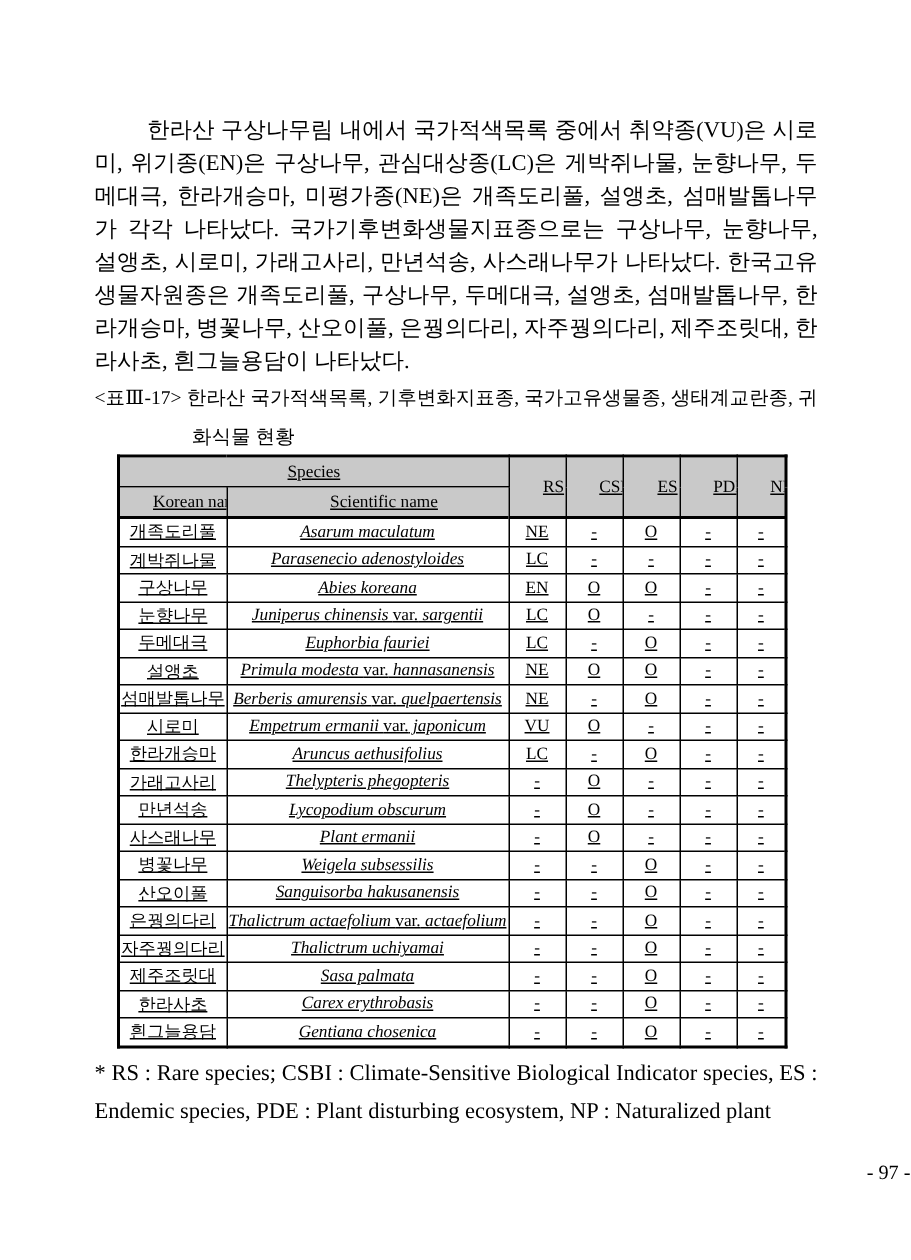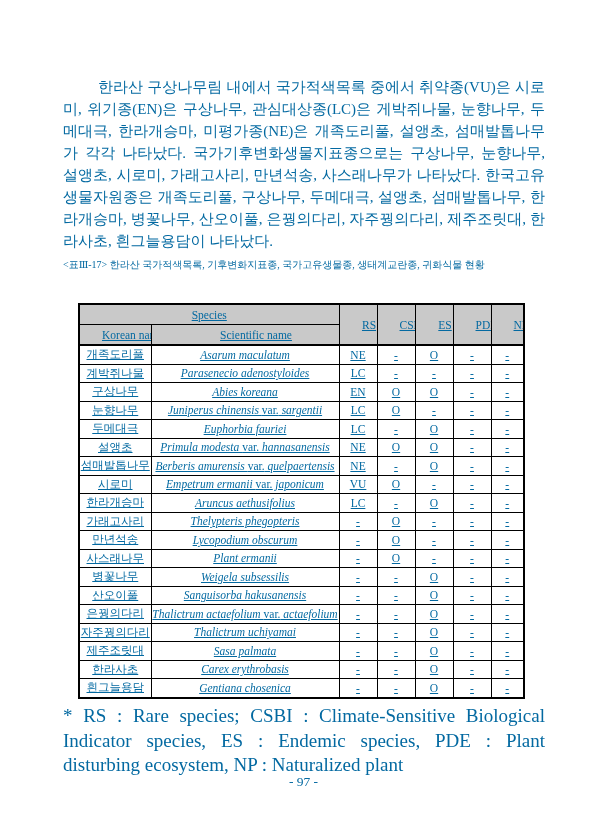--- a/index.html
+++ b/index.html
@@ -2,21 +2,21 @@
 <html><head>
 <meta charset="utf-8">
 <style>
   html, body { margin: 0; padding: 0; background: #ffffff; }
   .page {
     position: relative;
     width: 607px;
     height: 840px;
     background: #ffffff;
     font-family: "Liberation Serif", "DejaVu Serif", serif;
-    color: #0369a1;
+    color: #000000;
     overflow: hidden;
     margin: 0 auto;
     border-radius: 11px;
   }
   .body-paragraph {
     position: absolute;
     left: 63px;
     top: 76px;
     width: 482px;
     font-size: 15px;
@@ -25,21 +25,21 @@
     text-indent: 35px;
     margin: 0;
     word-break: break-all;
   }
   .caption {
     position: absolute;
     left: 63px;
     top: 252px;
     width: 482px;
     box-sizing: border-box;
-    font-size: 10px;
+    font-size: 13px;
     line-height: 26px;
     text-align: justify;
     margin: 0;
     padding-left: 65px;
     text-indent: -65px;
     word-break: break-all;
   }
   .table-wrap {
     position: absolute;
     left: 78px;
@@ -75,31 +75,31 @@
     font-style: italic;
     margin-top: 11px;
   }
   td.td-sci .upright { font-style: normal; }
   td.td-mark { font-size: 12px; }
   .footnote {
     position: absolute;
     left: 63px;
     top: 704px;
     width: 482px;
-    font-size: 19px;
+    font-size: 15px;
     line-height: 24.5px;
     text-align: justify;
     margin: 0;
   }
   .page-number {
     position: absolute;
     left: 0;
     top: 774px;
     width: 100%;
-    text-align: center;
+    text-align: right;
     font-size: 13.5px;
     margin: 0;
   }
 </style>
 </head>
 <body>
 
 <div class="page">
 
   <p class="body-paragraph">한라산 구상나무림 내에서 국가적색목록 중에서 취약종(VU)은 시로미, 위기종(EN)은 구상나무, 관심대상종(LC)은 게박쥐나물, 눈향나무, 두메대극, 한라개승마, 미평가종(NE)은 개족도리풀, 설앵초, 섬매발톱나무가 각각 나타났다. 국가기후변화생물지표종으로는 구상나무, 눈향나무, 설앵초, 시로미, 가래고사리, 만년석송, 사스래나무가 나타났다. 한국고유생물자원종은 개족도리풀, 구상나무, 두메대극, 설앵초, 섬매발톱나무, 한라개승마, 병꽃나무, 산오이풀, 은꿩의다리, 자주꿩의다리, 제주조릿대, 한라사초, 흰그늘용담이 나타났다.</p>

